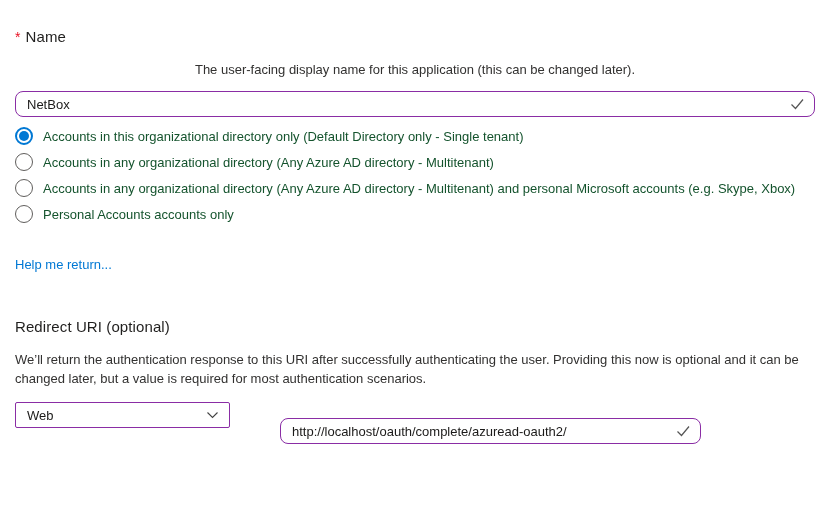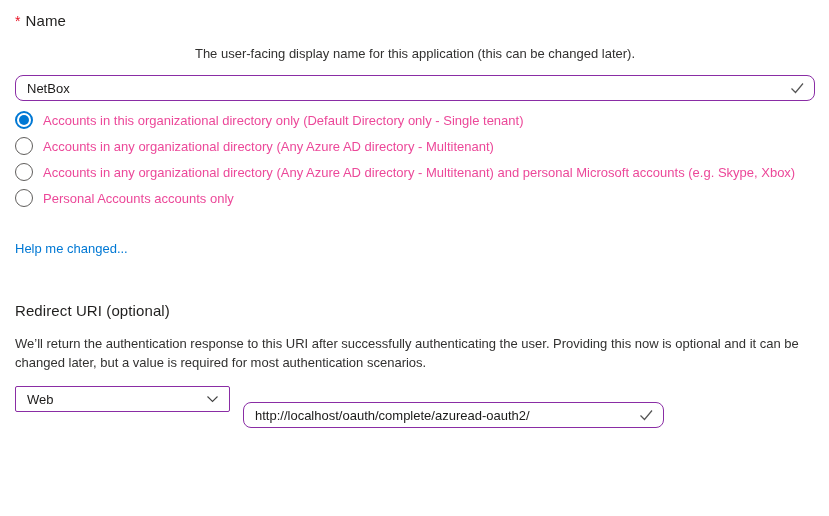--- a/index.html
+++ b/index.html
@@ -3,21 +3,21 @@
 <meta charset="utf-8">
 <style>
   * { margin:0; padding:0; box-sizing:border-box; }
   html,body { background:#fff; }
   body {
     width:829px; height:516px;
     font-family:"Liberation Sans","DejaVu Sans",sans-serif;
     color:#323130;
     overflow:hidden;
   }
-  .page { padding:0 14px 0 15px; }
+  .page { padding:16px 14px 0 15px; }
 
   .section-heading {
     font-size:15px; line-height:20px; color:#201f1e; font-weight:400;
     letter-spacing:.1px;
   }
   .required-star { color:#e81123; margin-right:5px; font-size:14px; }
   .desc { font-size:13px; line-height:19px; color:#323130; }
 
   .name-heading { padding-top:11px; }
   .name-desc { margin-top:13px;text-align:center; }
@@ -49,31 +49,31 @@
   .radio-group { margin-top:10px; }
   .radio-row { display:flex; align-items:center; height:18px; margin-bottom:8px; cursor:pointer; }
   .radio {
     width:18px; height:18px; border:1px solid #605e5c; border-radius:50%;
     position:relative; flex:none; background:#fff;
   }
   .radio.selected { border:2px solid #0078d4; }
   .radio.selected::after {
     content:''; position:absolute; inset:2px; border-radius:50%; background:#0078d4;
   }
-  .radio-label { margin-left:10px; font-size:13px; color:#ec4899; white-space:nowrap; }
+  .radio-label { margin-left:10px; font-size:13px; color:#14532d; white-space:nowrap; }
 
   .help-link {
     display:inline-block; margin-top:26px;
     font-size:13px; color:#0078d4; text-decoration:none; cursor:pointer;
   }
 
   .redirect-heading { margin-top:44px; }
   .redirect-desc { margin-top:13px; max-width:801px; }
 
-  .redirect-row { display:flex; margin-top:14px; }
+  .redirect-row { display:flex; margin-top:14px;gap:37px; }
   .dropdown {
     position:relative; width:215px; height:26px;
     border:1.5px solid #8a2da5; border-radius:2px;
     display:flex; align-items:center; cursor:pointer; background:#fff;
   }
   .dropdown-value { font-size:13px; color:#1b1a19; padding-left:11px; }
   .uri-field { width:421px; margin-left:13px; margin-top:16px; }
 </style>
 </head>
 <body>
@@ -108,21 +108,21 @@
     <div class="radio-row">
       <span class="radio"></span>
       <span class="radio-label">Accounts in any organizational directory (Any Azure AD directory - Multitenant) and personal Microsoft accounts (e.g. Skype, Xbox)</span>
     </div>
     <div class="radio-row">
       <span class="radio"></span>
       <span class="radio-label">Personal Accounts accounts only</span>
     </div>
   </div>
 
-  <a class="help-link">Help me changed...</a>
+  <a class="help-link">Help me return...</a>
 
   
   <div class="section-heading redirect-heading">Redirect URI (optional)</div>
   <div class="desc redirect-desc">We’ll return the authentication response to this URI after successfully authenticating the user. Providing this now is optional and it can be changed later, but a value is required for most authentication scenarios.</div>
 
   <div class="redirect-row">
     <div class="dropdown">
       <span class="dropdown-value">Web</span>
       <span class="field-icon">
         <svg width="15" height="15" viewBox="0 0 15 15">

